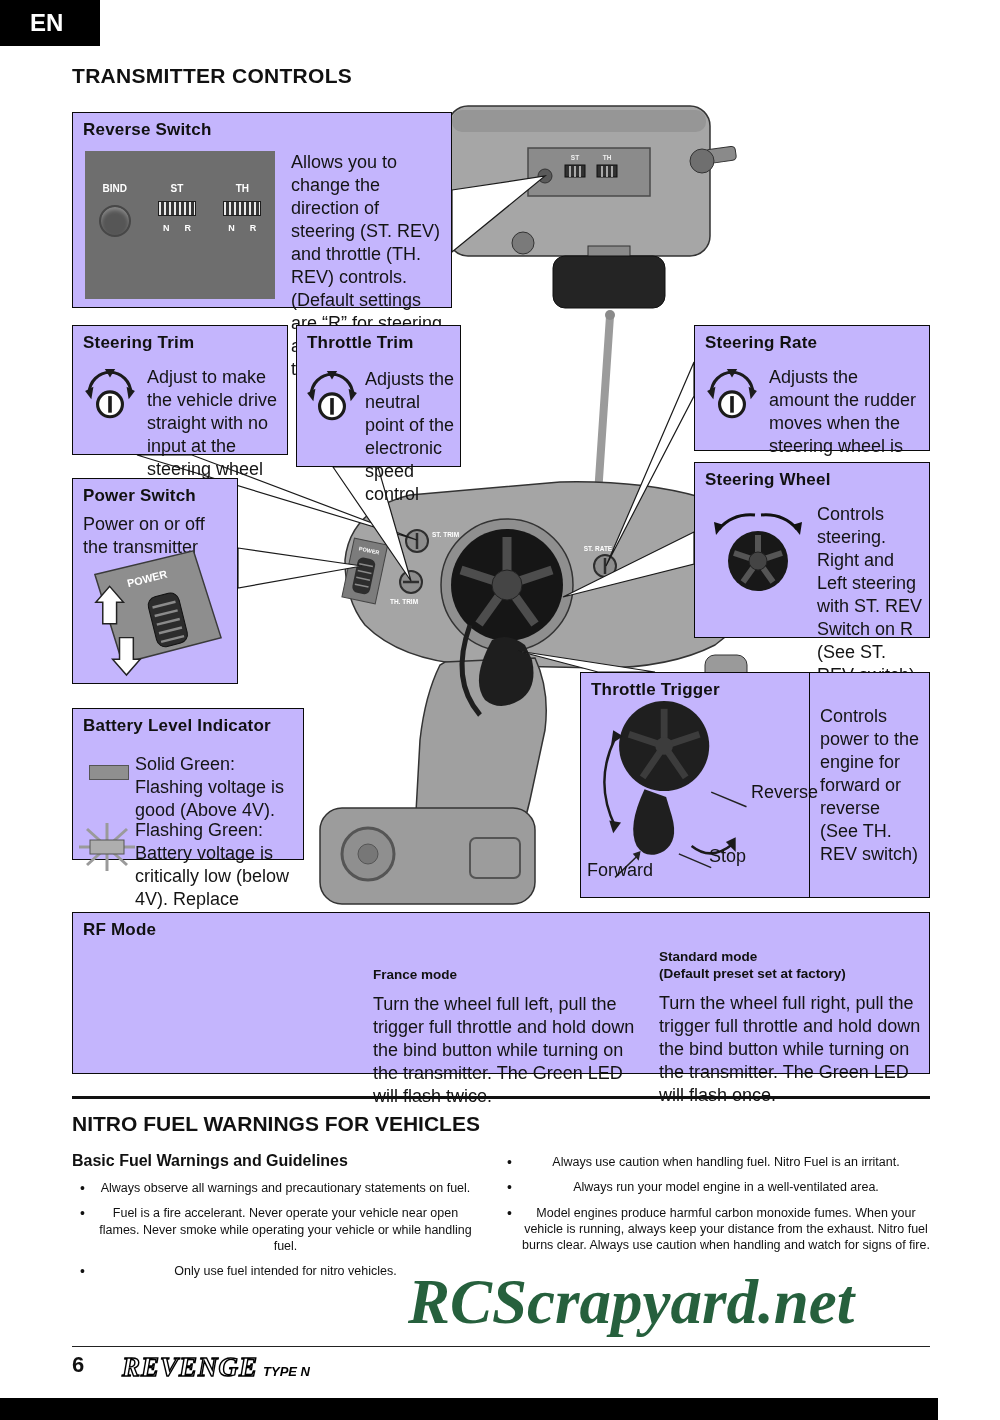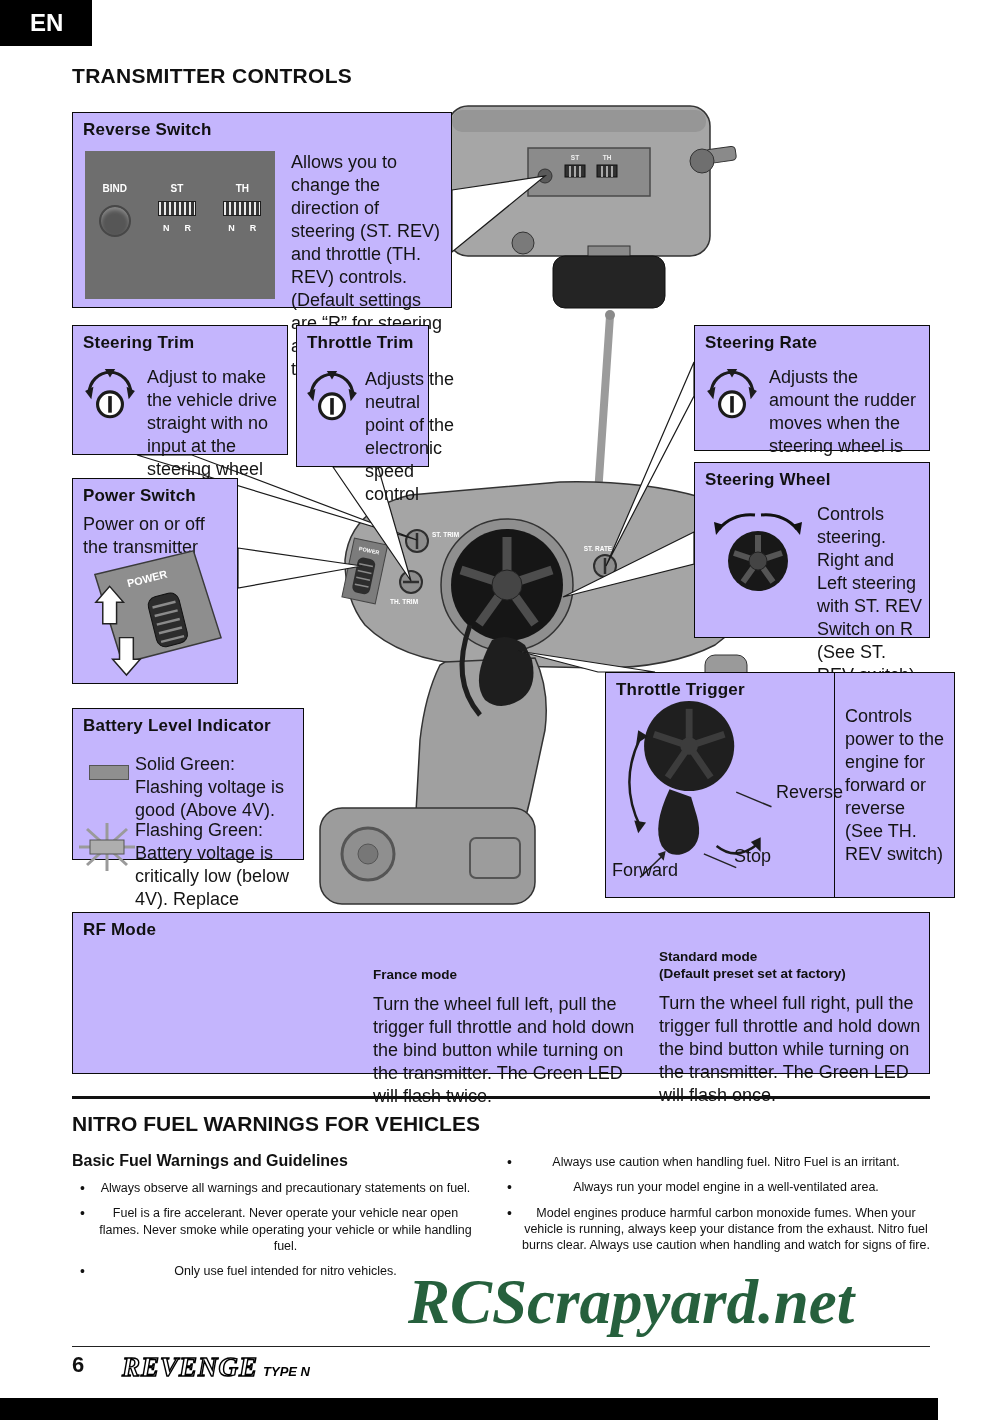--- a/index.html
+++ b/index.html
@@ -3,21 +3,21 @@
 <meta charset="utf-8">
 <style>
   html,body{margin:0;padding:0;background:#e8e8e8;}
   #page{position:relative;width:1000px;height:1420px;background:#fff;font-family:"Liberation Sans",sans-serif;color:#111;overflow:hidden;margin:0 auto;}
   svg text{font-family:"Liberation Sans",sans-serif;}
   .cbox{position:absolute;background:#c4b5fd;border:1.6px solid #0a0a0a;box-sizing:border-box;z-index:2;}
   .cbox h3{margin:7px 10px 4px;font-size:17px;letter-spacing:.2px;}
   .btxt{font-size:18px;color:#141414;line-height:1.28;}
   .abs{position:absolute;}
   
-  #lang-tab{position:absolute;left:0;top:0;width:92px;height:46px;background:#000;color:#fff;font-size:24px;font-weight:bold;display:flex;align-items:center;padding-left:30px;box-sizing:border-box;z-index:4;}
+  #lang-tab{position:absolute;left:0;top:0;width:100px;height:46px;background:#000;color:#fff;font-size:24px;font-weight:bold;display:flex;align-items:center;padding-left:30px;box-sizing:border-box;z-index:4;}
   #main-title{position:absolute;left:72px;top:64px;font-size:21px;font-weight:bold;letter-spacing:.3px;z-index:3;}
   
   .rs-panel{position:absolute;left:12px;top:38px;width:190px;height:148px;background:#6e6e6e;display:flex;justify-content:space-around;align-items:flex-start;padding-top:32px;box-sizing:border-box;}
   .rs-col{display:flex;flex-direction:column;align-items:center;gap:7px;}
   .rs-lbl{color:#fff;font-size:10px;font-weight:bold;}
   .rs-knob{width:28px;height:28px;border-radius:50%;background:#565656;border:2px solid #474747;box-shadow:inset 0 3px 4px rgba(255,255,255,.3);margin-top:4px;}
   .rs-switch{width:36px;height:13px;border:1px solid #1d1d1d;background:repeating-linear-gradient(90deg,#e9e9e9 0 2px,#353535 2px 5px);}
   .rs-nr{display:flex;gap:15px;color:#fff;font-size:9px;font-weight:bold;}
   
   .rf-head{font-size:13.5px;font-weight:bold;line-height:1.25;}
@@ -176,21 +176,21 @@
       <path d="M6,26 A20,20 0 0 1 46,26" stroke="#1b1b1b" stroke-width="3" fill="none"></path>
       <polygon points="2,24 10,20 8,32" fill="#1b1b1b"></polygon>
       <polygon points="50,24 42,20 44,32" fill="#1b1b1b"></polygon>
       <polygon points="21,3 31,3 26,11" fill="#1b1b1b"></polygon>
       <circle cx="26" cy="37" r="12" fill="#fff" stroke="#1b1b1b" stroke-width="3"></circle>
       <line x1="26" y1="29" x2="26" y2="45" stroke="#1b1b1b" stroke-width="3.5"></line>
     </svg>
     <div class="btxt abs" style="left:74px;top:40px;width:132px;">Adjust to make the vehicle drive straight with no input at the steering wheel</div>
   </div>
 
-  <div class="cbox" style="left:296px;top:325px;width:133px;height:142px;">
+  <div class="cbox" style="left:296px;top:325px;width:165px;height:142px;">
     <h3>Throttle Trim</h3>
     <svg class="abs" style="left:8px;top:42px;" width="54" height="56" viewBox="0 0 52 54">
       <path d="M6,26 A20,20 0 0 1 46,26" stroke="#1b1b1b" stroke-width="3" fill="none"></path>
       <polygon points="2,24 10,20 8,32" fill="#1b1b1b"></polygon>
       <polygon points="50,24 42,20 44,32" fill="#1b1b1b"></polygon>
       <polygon points="21,3 31,3 26,11" fill="#1b1b1b"></polygon>
       <circle cx="26" cy="37" r="12" fill="#fff" stroke="#1b1b1b" stroke-width="3"></circle>
       <line x1="26" y1="29" x2="26" y2="45" stroke="#1b1b1b" stroke-width="3.5"></line>
     </svg>
     <div class="btxt abs" style="left:68px;top:42px;width:90px;">Adjusts the neutral point of the electronic speed control</div>
@@ -259,21 +259,21 @@
         <line x1="32" y1="26" x2="12" y2="8"></line>
           <line x1="32" y1="26" x2="52" y2="8"></line>
         <line x1="32" y1="26" x2="12" y2="44"></line>
           <line x1="32" y1="26" x2="52" y2="44"></line>
       </g>
       <rect x="15" y="19" width="34" height="14" fill="#aeaeae" stroke="#555"></rect>
     </svg>
     <div class="btxt abs" style="left:62px;top:110px;width:162px;">Flashing Green: Battery voltage is critically low (below 4V). Replace batteries</div>
   </div>
 
-  <div class="cbox" style="left:580px;top:672px;width:350px;height:226px;margin-left:25px;">
+  <div class="cbox" style="left:580px;top:672px;width:350px;height:226px;">
     <h3>Throttle Trigger</h3>
     <svg class="abs" style="left:4px;top:26px;" width="222" height="196" viewBox="0 0 225 200">
       <circle cx="80" cy="48" r="46" fill="#1f1f1f"></circle>
       <line x1="80" y1="48" x2="80" y2="10" stroke="#3c3c3c" stroke-width="7"></line>
       <line x1="80" y1="48" x2="116" y2="36" stroke="#3c3c3c" stroke-width="7"></line>
       <line x1="80" y1="48" x2="44" y2="36" stroke="#3c3c3c" stroke-width="7"></line>
       <line x1="80" y1="48" x2="58" y2="80" stroke="#3c3c3c" stroke-width="7"></line>
       <line x1="80" y1="48" x2="102" y2="80" stroke="#3c3c3c" stroke-width="7"></line>
       <circle cx="80" cy="48" r="9" fill="#3c3c3c"></circle>
       <path d="M60,92 Q42,130 52,150 Q62,165 80,155 Q95,145 88,120 L82,100 Z" fill="#1f1f1f"></path>

